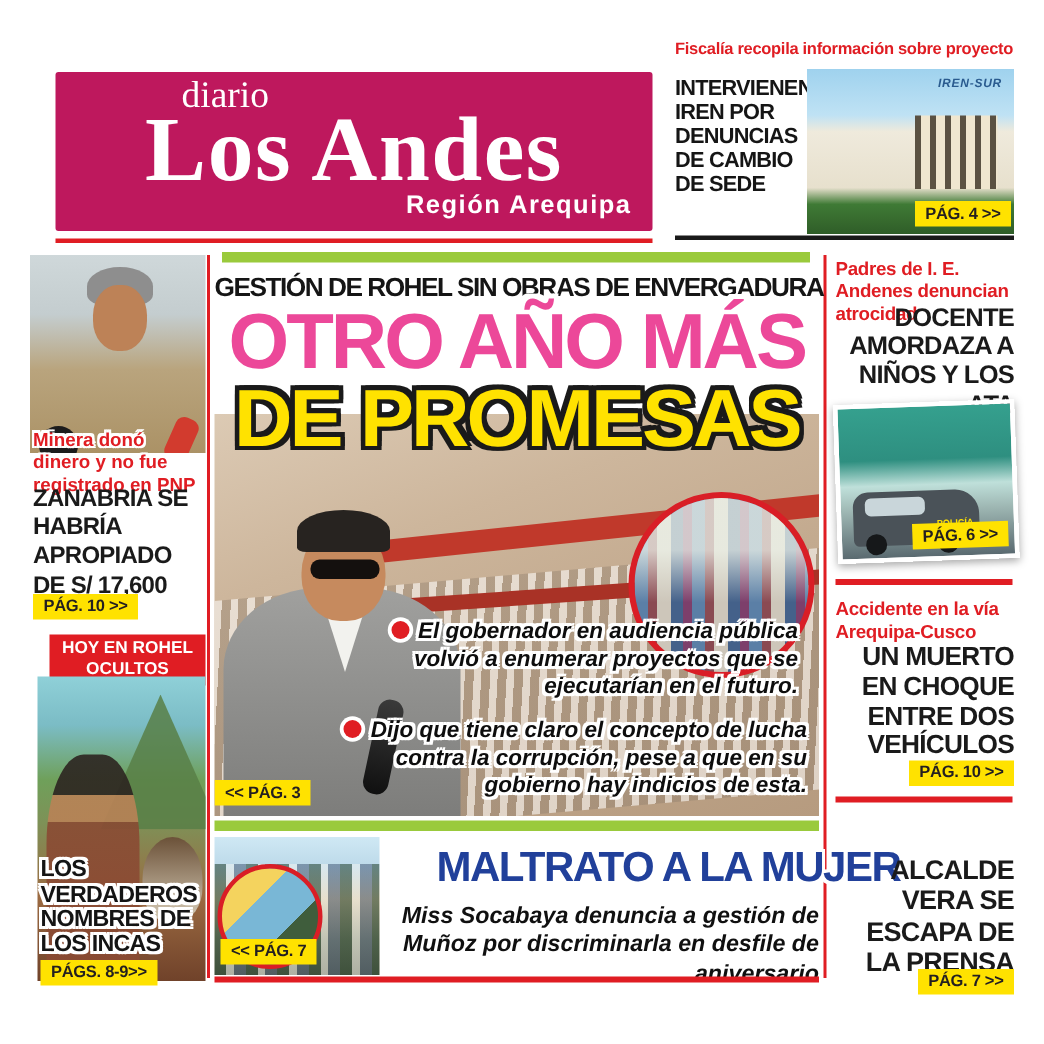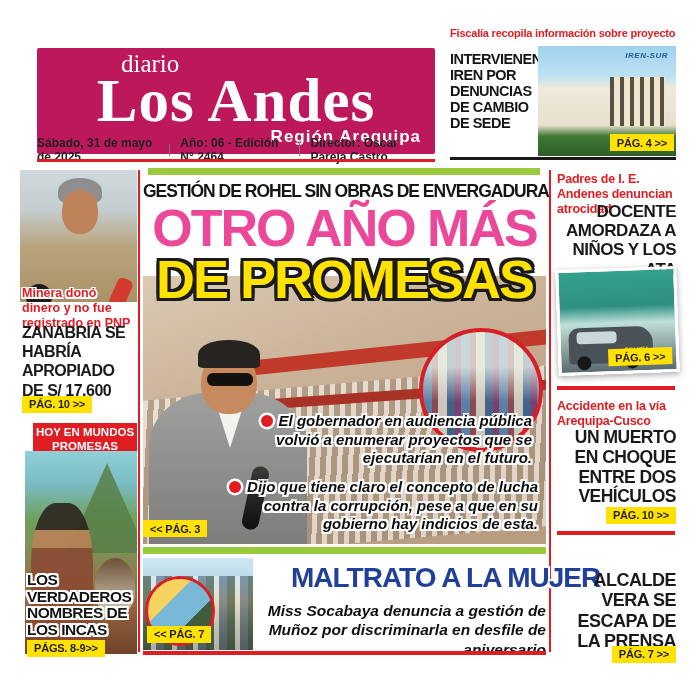--- a/index.html
+++ b/index.html
@@ -153,27 +153,20 @@
 <body>
 
 <div class="page">
 
   <div class="abs masthead">
     <div class="abs mh-diario">diario</div>
     <div class="abs mh-title">Los Andes</div>
     <div class="abs mh-sub">Región Arequipa</div>
   </div>
 
-  <div class="abs datebar">
-    <span>Sábado, 31 de mayo de 2025</span>
-    <span class="bar"></span>
-    <span>Año: 06 - Edición N° 2464</span>
-    <span class="bar"></span>
-    <span>Director: Oscar Pareja Castro</span>
-  </div>
   <div class="abs datebar-line"></div>
 
   <div class="abs tr-head">INTERVIENEN IREN POR DENUNCIAS DE CAMBIO DE SEDE</div>
   <div class="abs tr-kicker">Fiscalía recopila información sobre proyecto</div>
   <div class="abs tr-photo">
     <div class="win"></div>
     <div class="sign">IREN-SUR</div>
     <span class="pagebox" style="position:absolute;right:2px;bottom:5px;">PÁG. 4 &gt;&gt;</span>
   </div>
   <div class="abs tr-line"></div>
@@ -184,21 +177,21 @@
   <div class="abs lc-photo1">
     <div class="hair"></div>
     <div class="face"></div>
     <div class="mic1"></div>
     <div class="mic2"></div>
   </div>
   <div class="abs lc-kicker1">Minera donó dinero y no fue registrado en PNP</div>
   <div class="abs lc-head1">ZANABRIA SE HABRÍA APROPIADO DE S/ 17,600</div>
   <div class="abs lc-page1"><span class="pagebox">PÁG. 10 &gt;&gt;</span></div>
 
-  <div class="abs lc-banner">HOY EN MUNDOS PROMESAS</div>
+  <div class="abs lc-banner">HOY EN ROHEL OCULTOS</div>
   <div class="abs lc-photo2">
     <div class="mtn"></div>
     <div class="fig"></div>
     <div class="bird"></div>
   </div>
   <div class="abs lc-head2">LOS VERDADEROS NOMBRES DE LOS INCAS</div>
   <div class="abs lc-page2"><span class="pagebox">PÁGS. 8-9&gt;&gt;</span></div>
 
   <div class="abs greenbar g1"></div>
   <div class="abs m-kicker">GESTIÓN DE ROHEL SIN OBRAS DE ENVERGADURA</div>

